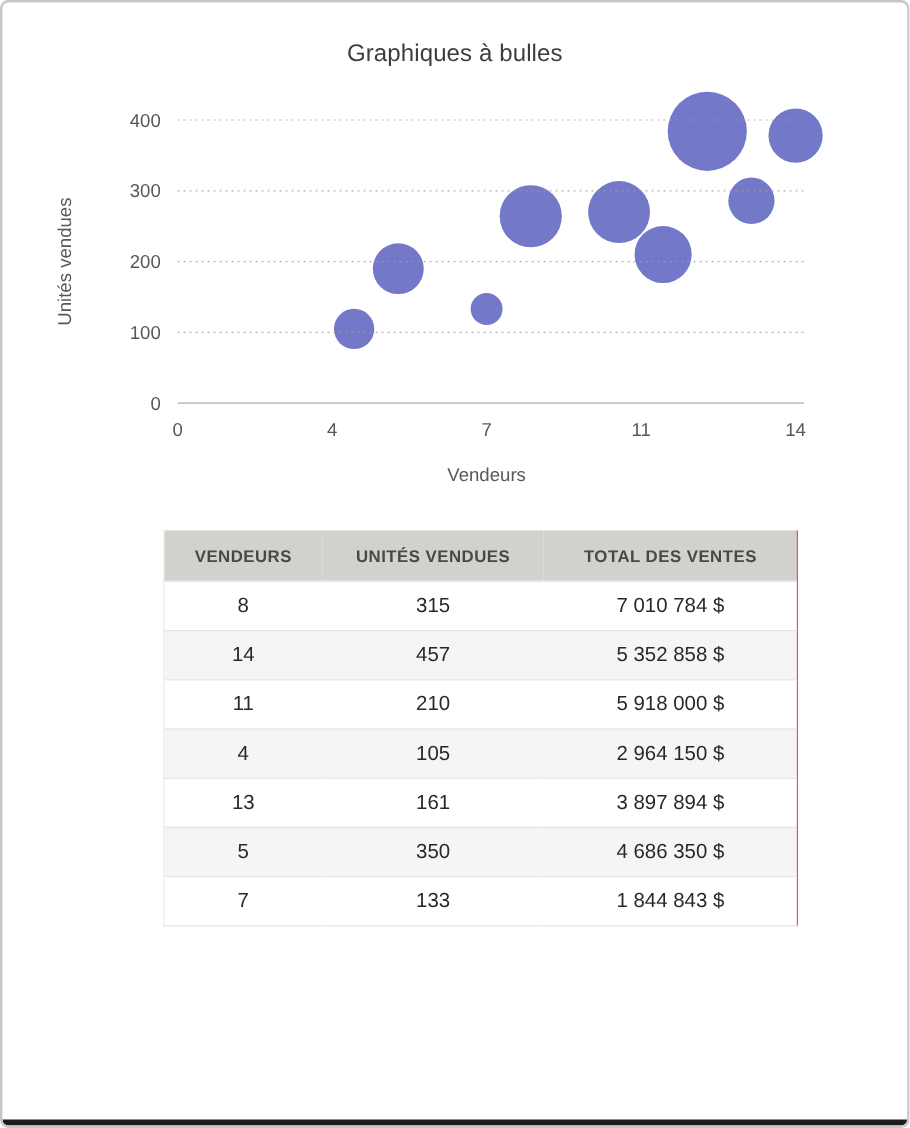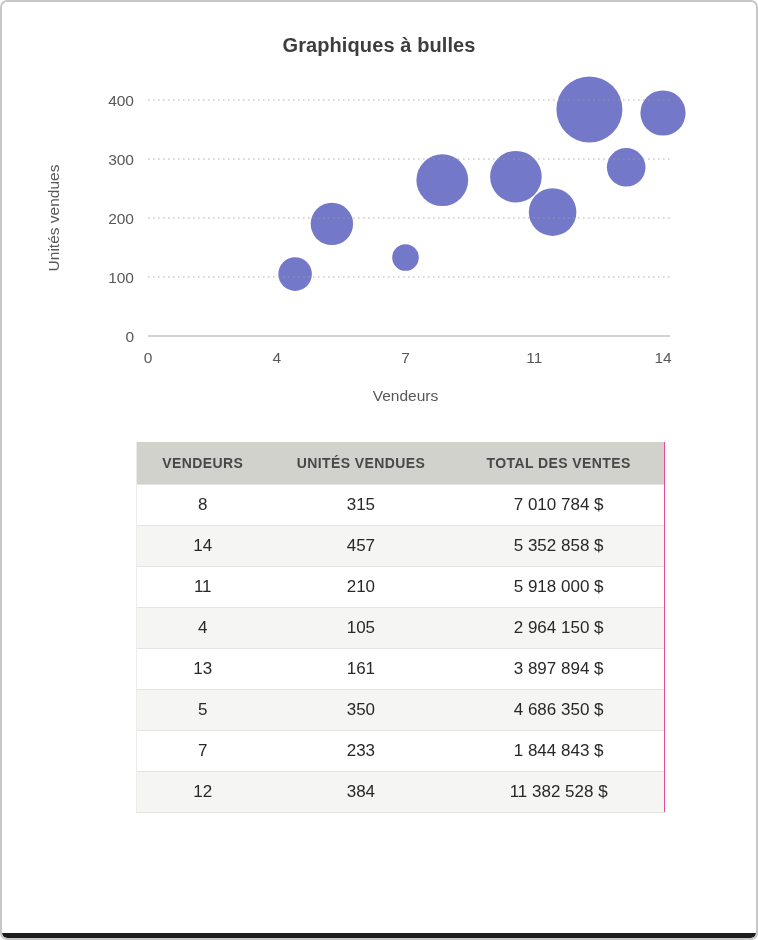--- a/index.html
+++ b/index.html
@@ -20,21 +20,21 @@
   .bottom-bar {
     position: absolute;
     left: 0; right: 0; bottom: 0;
     height: 5px;
     background: #1c1c1e;
     border-radius: 0 0 5px 5px;
   }
   .chart-title, .chart-subtitle {
     text-align: center;
     font-size: 20px;
-    font-weight: 700;
+    font-weight: 400;
     color: #3d3d3f;
     line-height: 26px;
     letter-spacing: 0.1px;
   }
   .chart-title { margin-top: 30px; }
   .bubble-svg { display: block; margin-top: 12px; }
   .bubble-svg text {
     font-family: "Liberation Sans", "DejaVu Sans", sans-serif;
     font-size: 15.5px;
     fill: #58585a;
@@ -159,25 +159,20 @@
           <td>161</td>
           <td>3 897 894 $</td>
         </tr>
         <tr>
           <td>5</td>
           <td>350</td>
           <td>4 686 350 $</td>
         </tr>
         <tr>
           <td>7</td>
-          <td>233</td>
+          <td>133</td>
           <td>1 844 843 $</td>
-        </tr>
-        <tr>
-          <td>12</td>
-          <td>384</td>
-          <td>11 382 528 $</td>
         </tr>
       </tbody>
   </table>
 
   <div class="bottom-bar"></div>
 </div>
 
 </body></html>

